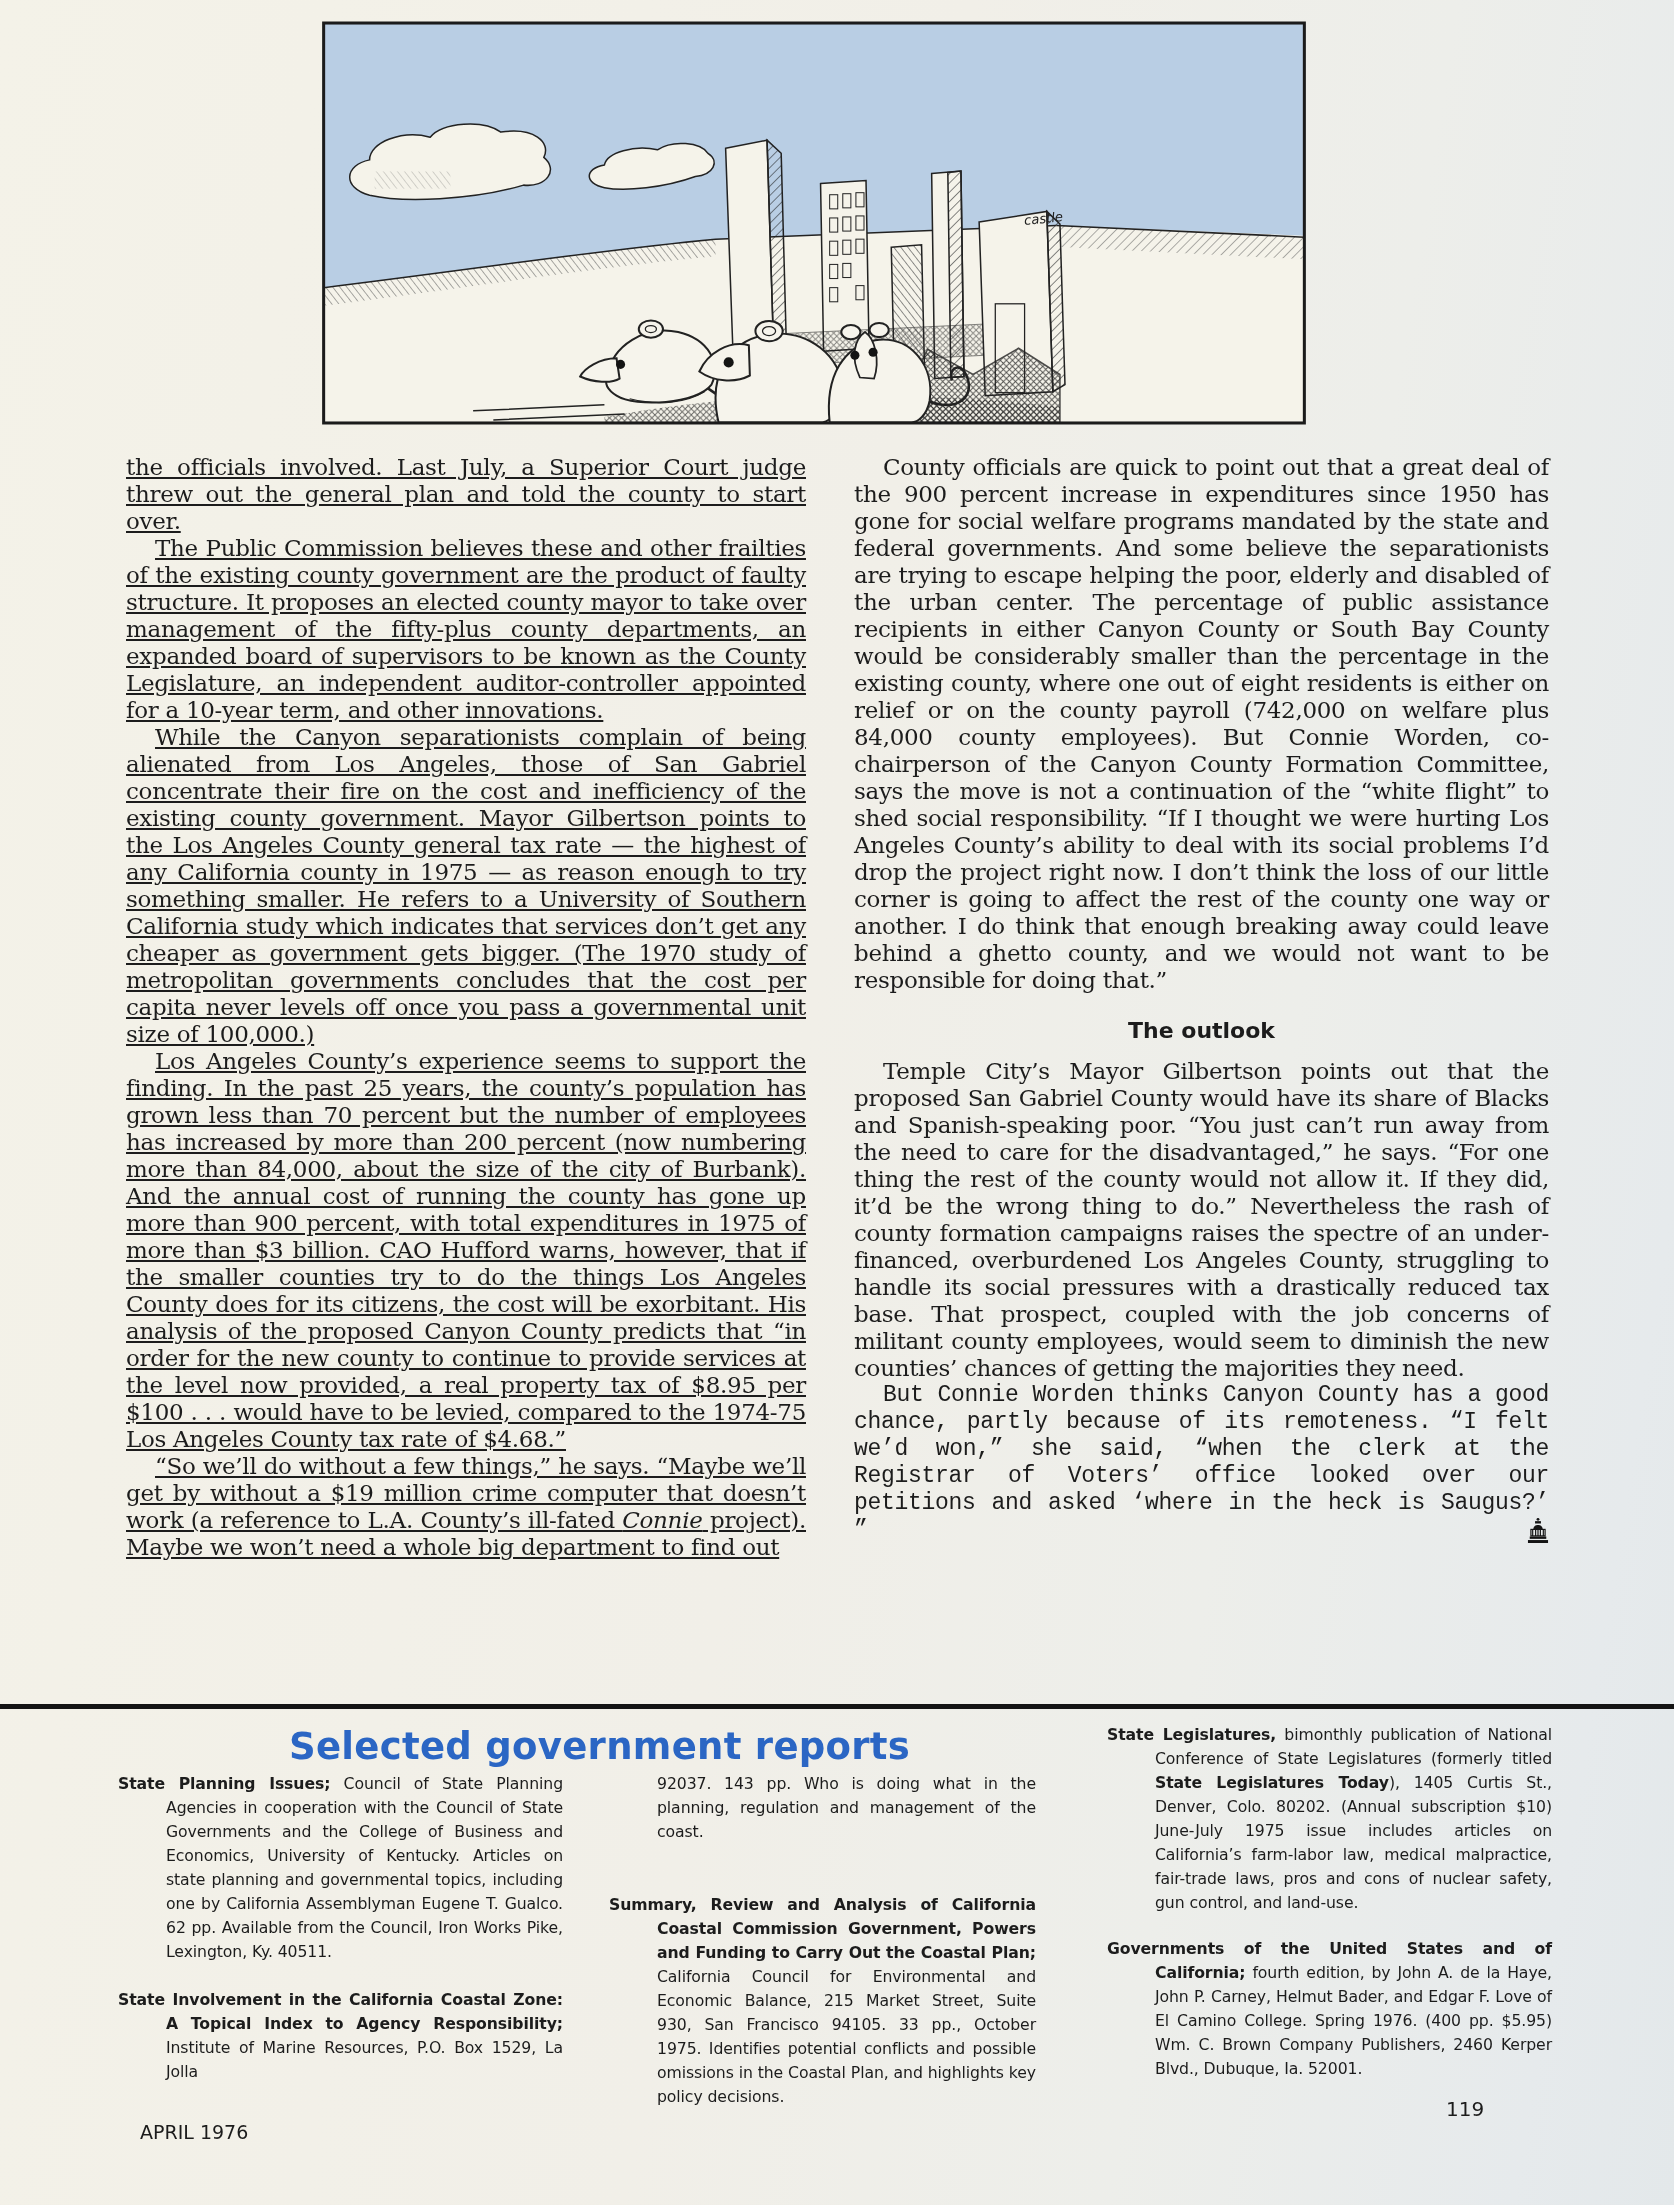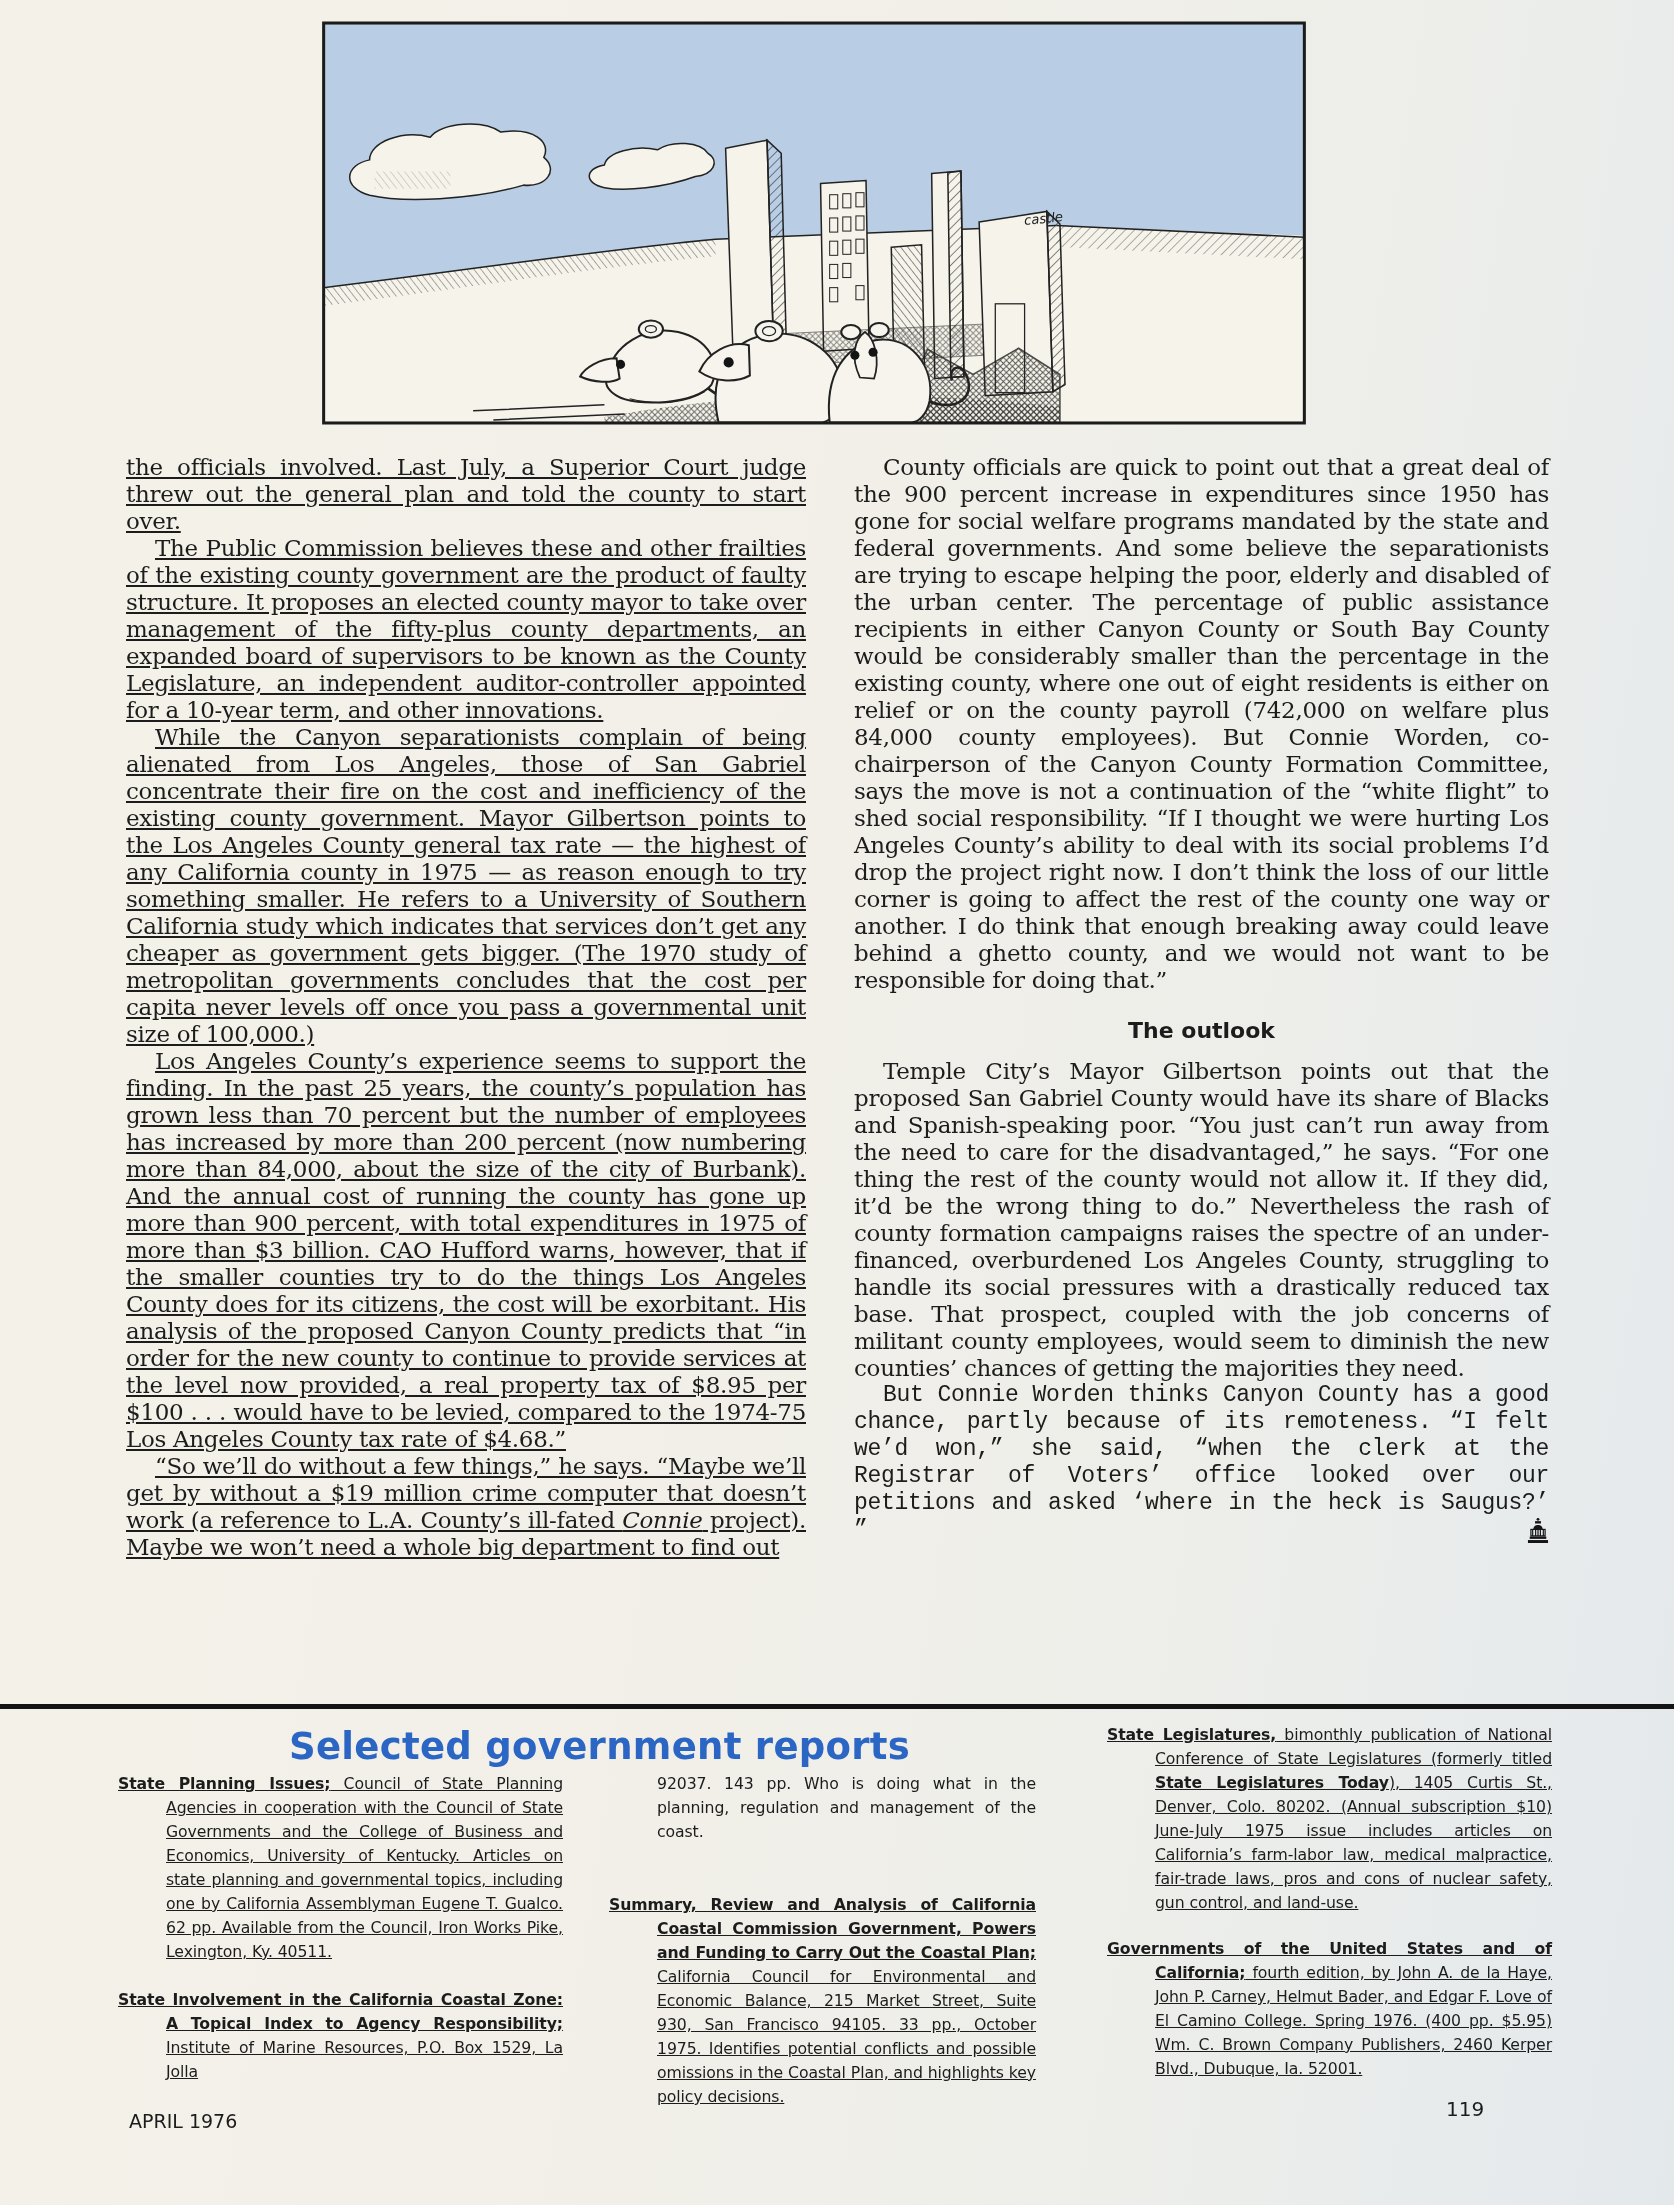--- a/index.html
+++ b/index.html
@@ -13,24 +13,24 @@
   .subhead{font-family:"DejaVu Sans","Liberation Sans",sans-serif;font-weight:bold;font-size:22px;
            margin:23px 0 14px 0;text-align:center;letter-spacing:0;}
   .rel{position:relative;font-family:Liberation Mono, monospace;}
   .endicon{position:absolute;right:0;bottom:1px;width:22px;height:26px;}
   .rule{position:absolute;left:0;top:1704px;width:1674px;height:4.5px;background:#141414;}
   .reports-title{position:absolute;left:289px;top:1725px;margin:0;
            font-family:"DejaVu Sans","Liberation Sans",sans-serif;font-weight:bold;font-size:37px;
            color:#2b66c4;letter-spacing:0.3px;}
   .rcol{position:absolute;font-family:"DejaVu Sans","Liberation Sans",sans-serif;
         font-size:15.7px;line-height:24px;text-align:justify;letter-spacing:-0.1px;}
-  .rcol .entry{padding-left:48px;text-indent:-48px;margin:0 0 24px 0;text-decoration:underline;}
+  .rcol .entry{padding-left:48px;text-indent:-48px;margin:0 0 24px 0;}
   .rcol .cont{padding-left:48px;text-indent:0;margin:0 0 49px 0;}
   .rcol b{font-weight:bold;}
-  .footer-date{position:absolute;left:126px;top:2107px;margin:3px;
+  .footer-date{position:absolute;left:126px;top:2107px;margin:14px;
         font-family:"DejaVu Sans","Liberation Sans",sans-serif;font-size:19px;}
   .pagenum{position:absolute;left:1445px;top:2096px;margin:1px;
         font-family:"DejaVu Sans","Liberation Sans",sans-serif;font-size:20px;}
 </style>
 </head>
 <body>
 
 <div id="page">
 
   <svg class="illu" viewBox="0 0 1950 800">

